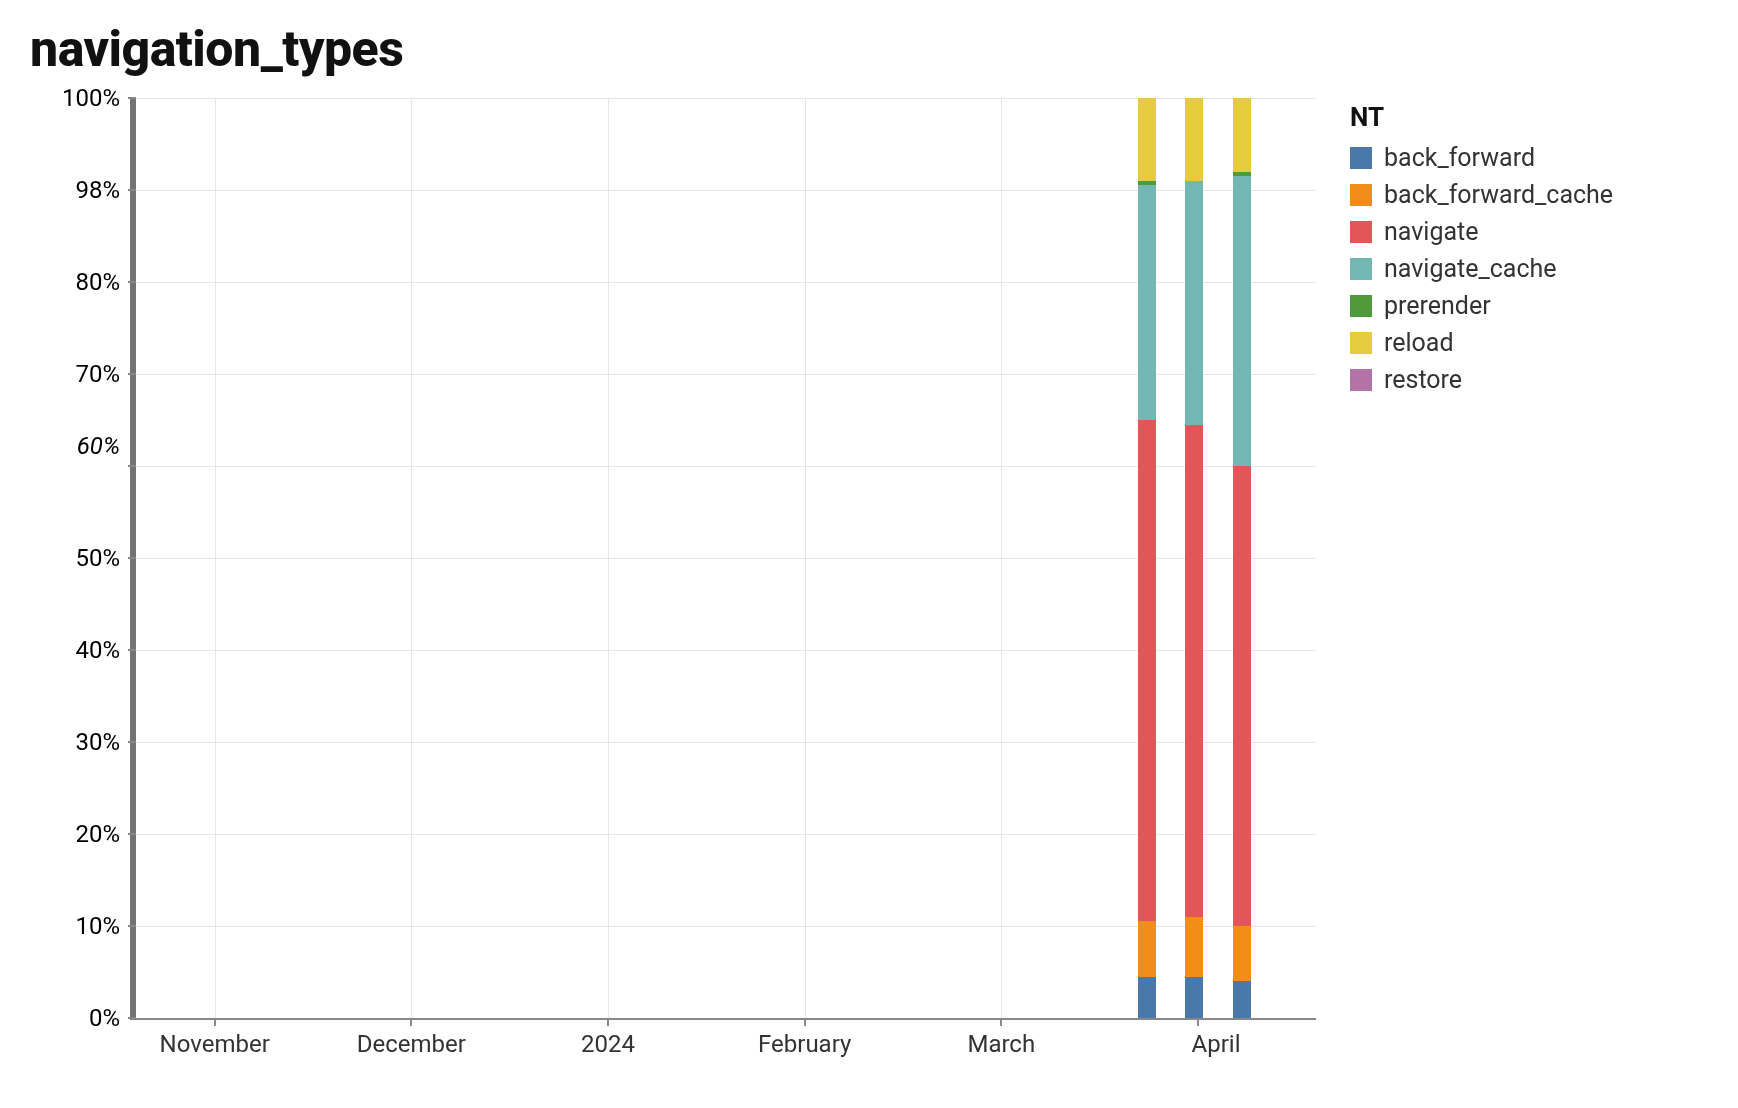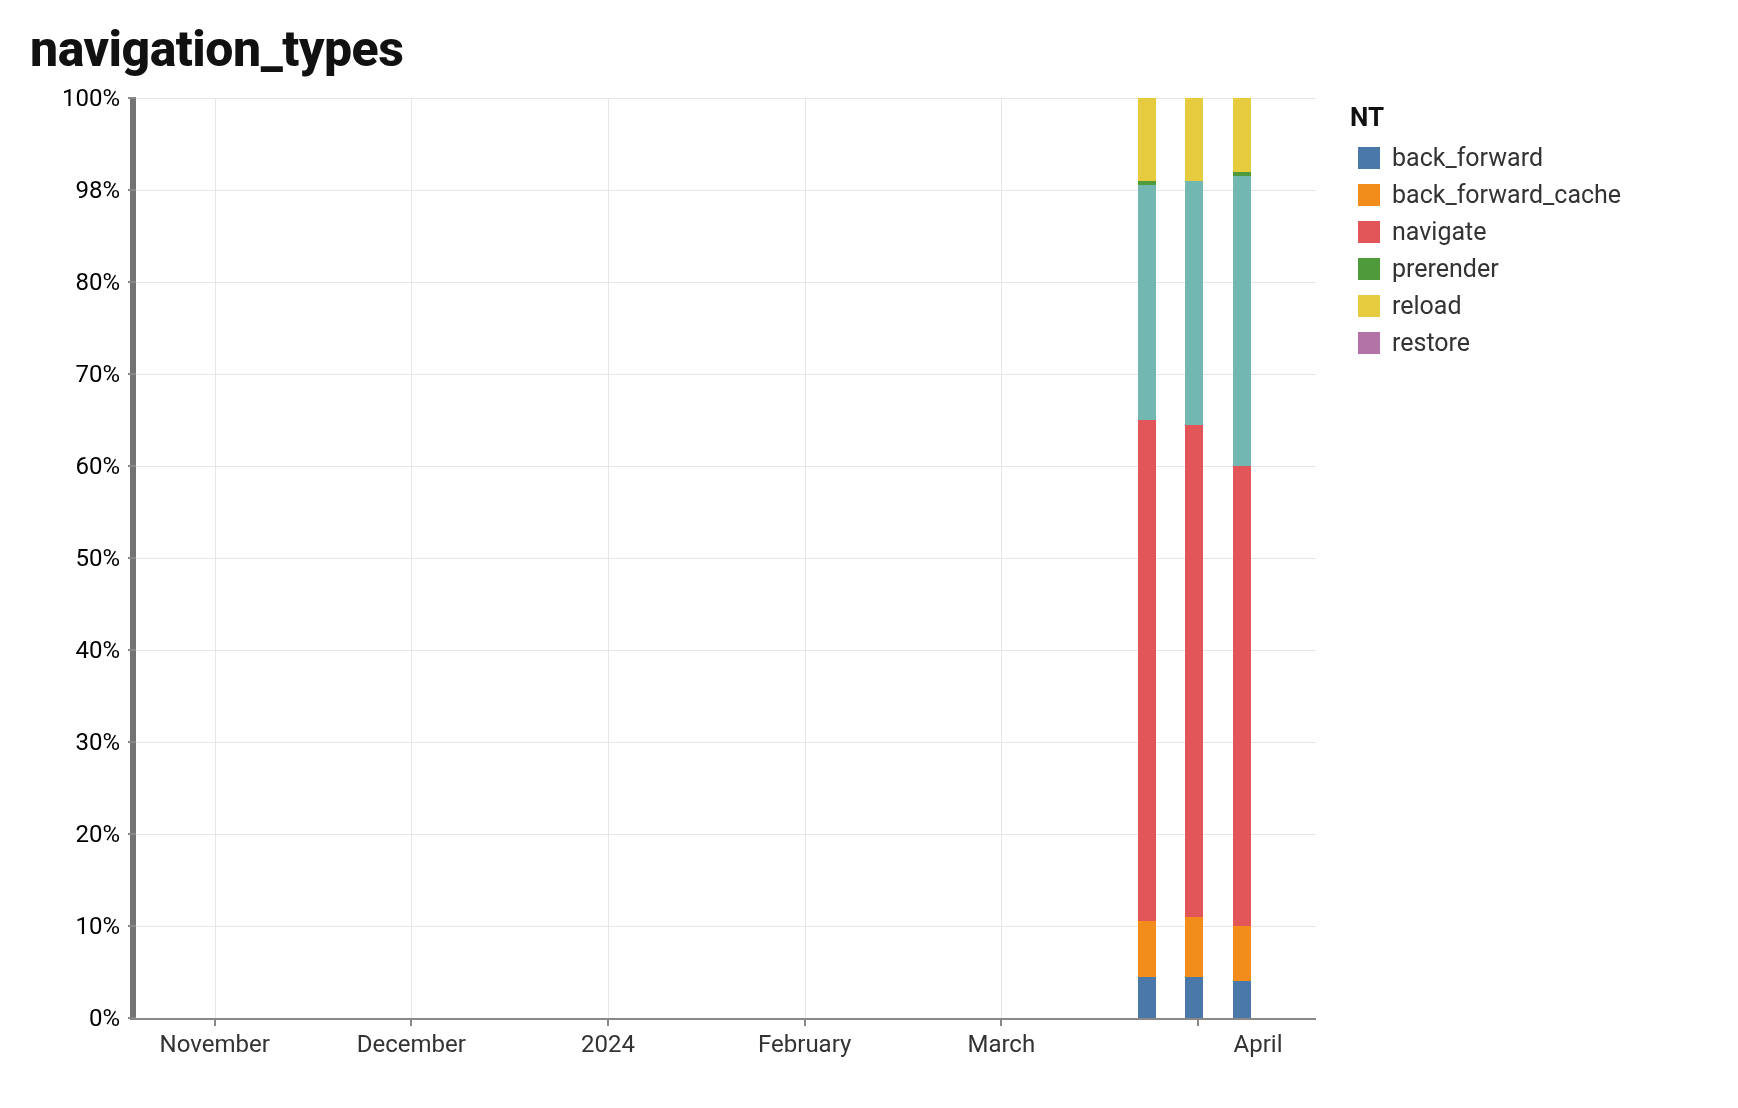--- a/index.html
+++ b/index.html
@@ -109,21 +109,20 @@
     margin-bottom: 8px;
     color: #111;
   }
   .legend-item {
     display: flex;
     align-items: center;
     font-size: 25px;
     color: #333;
     margin-bottom: 2px;
     line-height: 1.4;
-    margin-left: 8px;
   }
   .swatch {
     width: 22px;
     height: 22px;
     margin-right: 12px;
     flex: 0 0 auto;
   }
 </style>
 </head>
 <body>
@@ -133,21 +132,21 @@
 
   <div class="chart-row">
     <div class="chart-area" id="chart-area" style="width: 1280px; height: 980px;">
       <div class="y-axis" id="y-axis" style="width: 90px; height: 920px;">
           <div class="y-tick-label" style="top: 920px;">0%</div>
           <div class="y-tick-label" style="top: 828px;">10%</div>
           <div class="y-tick-label" style="top: 736px;">20%</div>
           <div class="y-tick-label" style="top: 644px;">30%</div>
           <div class="y-tick-label" style="top: 552px;">40%</div>
           <div class="y-tick-label" style="top: 460px;">50%</div>
-          <div class="y-tick-label" style="top: 368px;">60%</div>
+          <div class="y-tick-label" style="top: 348px; font-style: italic;">60%</div>
           <div class="y-tick-label" style="top: 276px;">70%</div>
           <div class="y-tick-label" style="top: 184px;">80%</div>
           <div class="y-tick-label" style="top: 92px;">98%</div>
           <div class="y-tick-label" style="top: 0px;">100%</div>
         </div>
       <div class="plot" id="plot" style="width: 1180px; height: 920px; margin-left: 100px;">
           <div class="y-tick-mark" style="top: 920px;"></div>
           <div class="gridline-h" style="top: 828px;"></div>
           <div class="y-tick-mark" style="top: 828px;"></div>
           <div class="gridline-h" style="top: 736px;"></div>
@@ -178,21 +177,21 @@
           <div class="x-tick-mark" style="left: 472px;"></div>
           <div class="x-tick-label" style="left: 472px;">2024</div>
           <div class="gridline-v" style="left: 668.706px;"></div>
           <div class="x-tick-mark" style="left: 668.706px;"></div>
           <div class="x-tick-label" style="left: 668.706px;">February</div>
           <div class="gridline-v" style="left: 865.294px;"></div>
           <div class="x-tick-mark" style="left: 865.294px;"></div>
           <div class="x-tick-label" style="left: 865.294px;">March</div>
           <div class="gridline-v" style="left: 1062px;"></div>
           <div class="x-tick-mark" style="left: 1062px;"></div>
-          <div class="x-tick-label" style="left: 1122px;">April</div>
+          <div class="x-tick-label" style="left: 1080px;">April</div>
           <div class="bar-group" style="width: 18px; left: 1002.26px; height: 920px;">
             <div class="bar-seg" style="height: 41.4px; background: rgb(74, 120, 168);"></div>
             <div class="bar-seg" style="height: 55.2px; background: rgb(242, 140, 26);"></div>
             <div class="bar-seg" style="height: 501.4px; background: rgb(226, 86, 90);"></div>
             <div class="bar-seg" style="height: 234.6px; background: rgb(114, 183, 177);"></div>
             <div class="bar-seg" style="height: 4.6px; background: rgb(79, 154, 58);"></div>
             <div class="bar-seg" style="height: 82.8px; background: rgb(231, 203, 62);"></div>
           </div>
           <div class="bar-group" style="width: 18px; left: 1049.46px; height: 920px;">
             <div class="bar-seg" style="height: 41.4px; background: rgb(74, 120, 168);"></div>
@@ -221,20 +220,24 @@
           </div>
           <div class="legend-item">
             <span class="swatch" style="background: rgb(242, 140, 26);"></span>
             <span>back_forward_cache</span>
           </div>
           <div class="legend-item">
             <span class="swatch" style="background: rgb(226, 86, 90);"></span>
             <span>navigate</span>
           </div>
           <div class="legend-item">
+            <span class="swatch" style="background: rgb(114, 183, 177);"></span>
+            <span>navigate_cache</span>
+          </div>
+          <div class="legend-item">
             <span class="swatch" style="background: rgb(79, 154, 58);"></span>
             <span>prerender</span>
           </div>
           <div class="legend-item">
             <span class="swatch" style="background: rgb(231, 203, 62);"></span>
             <span>reload</span>
           </div>
           <div class="legend-item">
             <span class="swatch" style="background: rgb(179, 115, 167);"></span>
             <span>restore</span>

